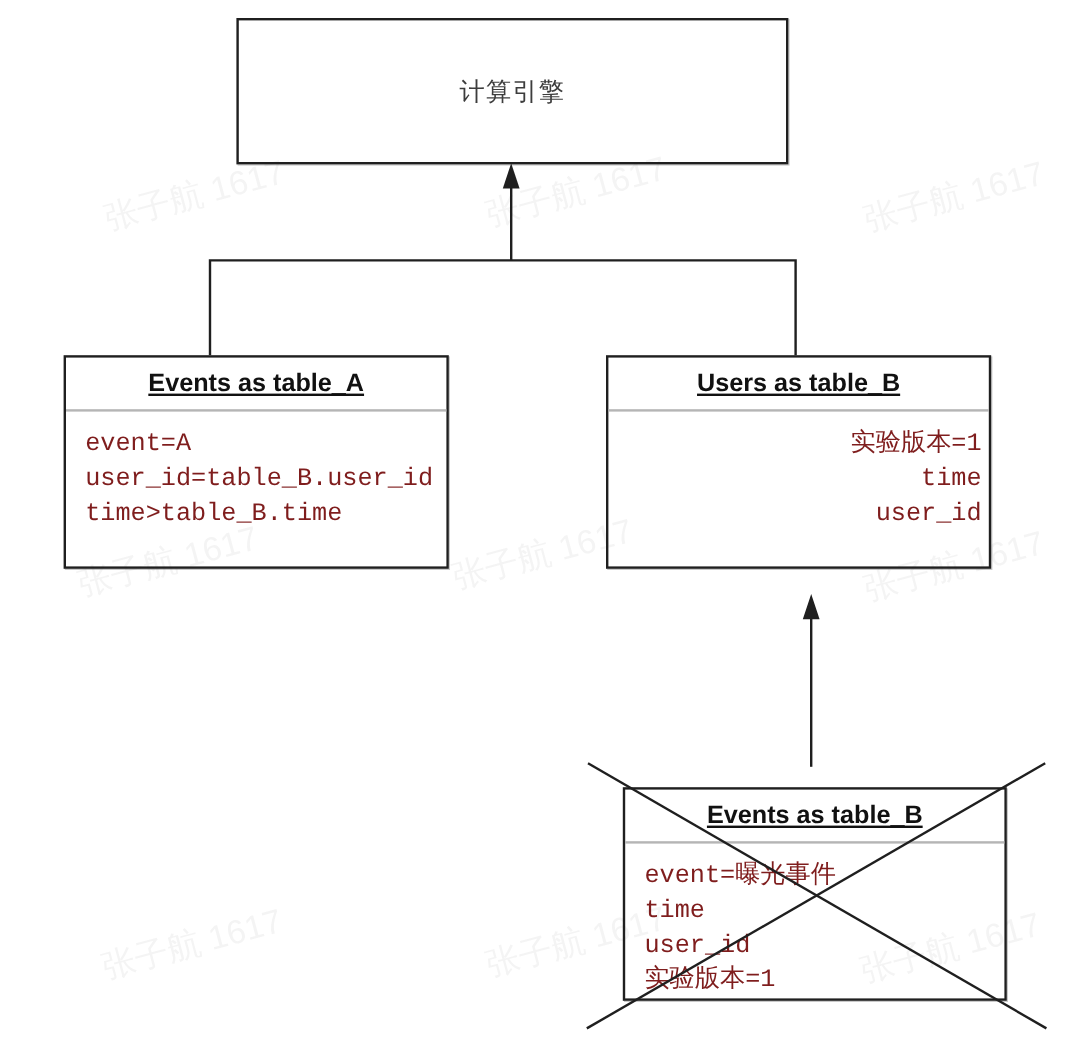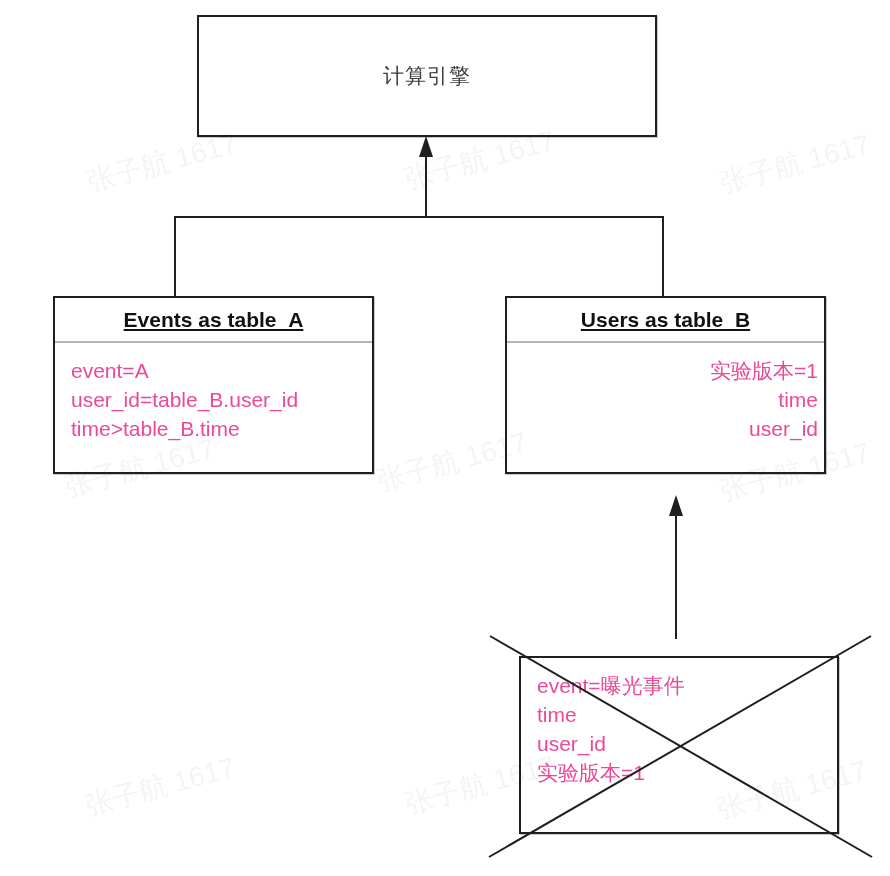--- a/index.html
+++ b/index.html
@@ -30,21 +30,21 @@
   .table-node .title{
     height:45px;
     display:flex;align-items:center;justify-content:center;
     font-size:21px;font-weight:bold;color:#111111;
     text-decoration:underline;
     border-bottom:2px solid #b5b5b5;
     box-sizing:border-box;
   }
   .table-node .body{
     padding:13px 6px 0 16px;
-    font-size:21px;line-height:29px;color:#ec4899;
+    font-size:21px;line-height:29px;color:#7f1d1d;font-family:Liberation Mono, monospace;
   }
   .table-node .body div{white-space:nowrap;}
   
   #engine{left:197px;top:15px;width:460px;height:122px;}
   #table-a{left:16px;top:296px;width:321px;height:178px;margin-left:37px;}
   #table-b-users{left:505px;top:296px;width:321px;height:178px;text-align:right;}
   #table-b-events{left:519px;top:656px;width:320px;height:178px;}
   
   #lines{
     position:absolute;left:0;top:0;width:890px;height:876px;
@@ -83,20 +83,21 @@
   <div class="node table-node" id="table-b-users">
     <div class="title">Users as table_B</div>
     <div class="body">
       <div>实验版本=1</div>
       <div>time</div>
       <div>user_id</div>
     </div>
   </div>
 
   <div class="node table-node" id="table-b-events">
+    <div class="title">Events as table_B</div>
     <div class="body">
       <div>event=曝光事件</div>
       <div>time</div>
       <div>user_id</div>
       <div>实验版本=1</div>
     </div>
   </div>
 
   <svg id="lines" width="890" height="876" viewBox="0 0 890 876" xmlns="http://www.w3.org/2000/svg">
 

